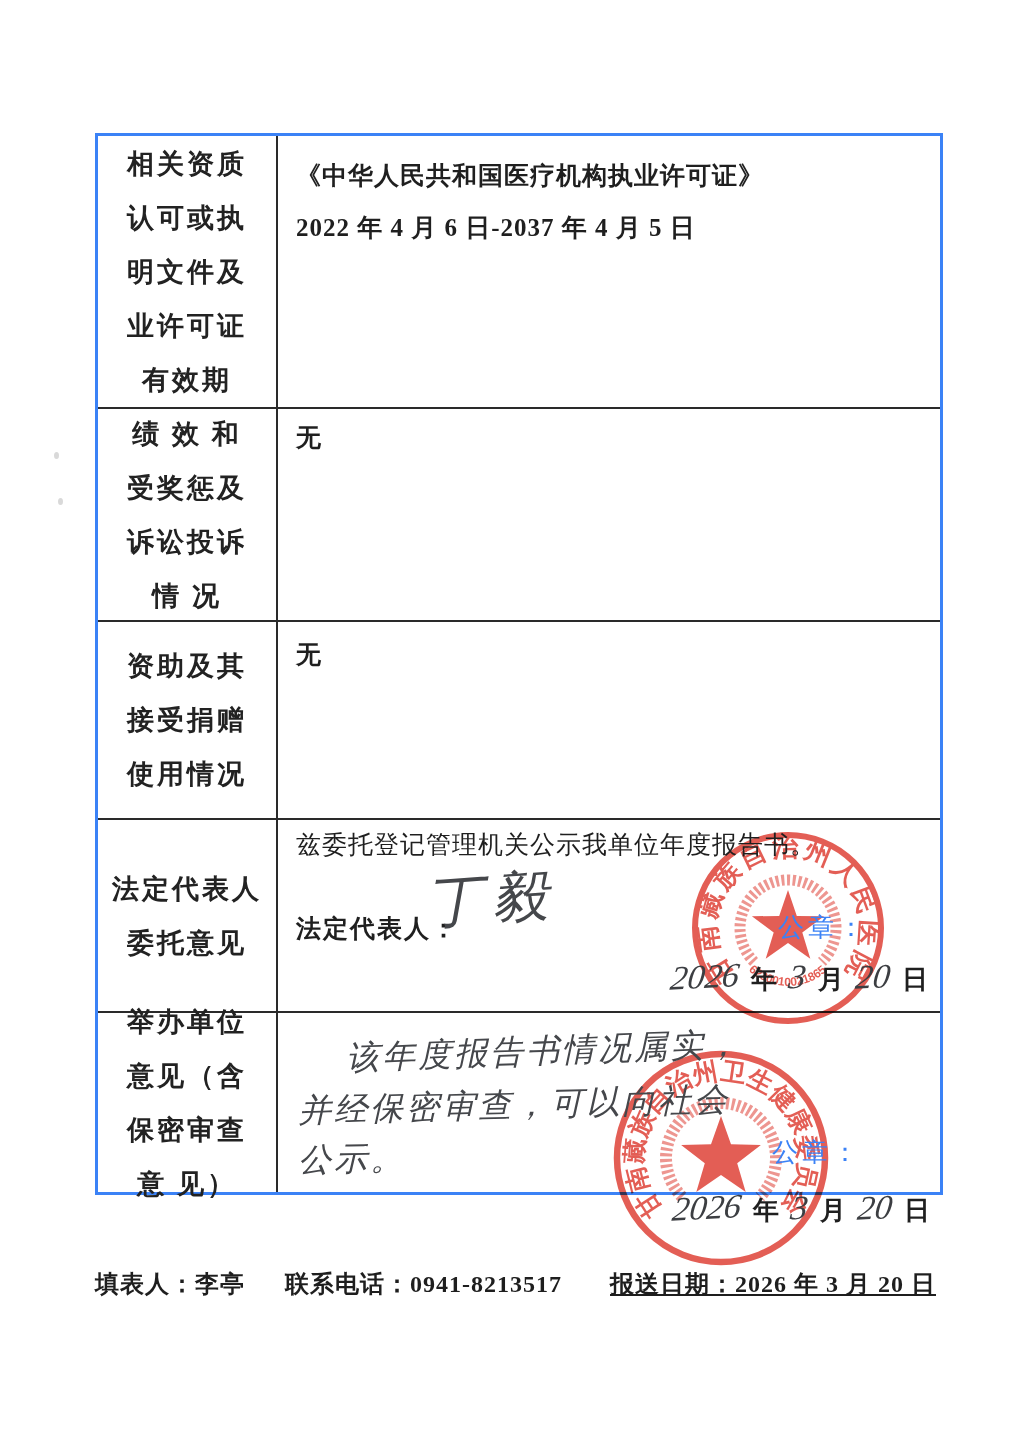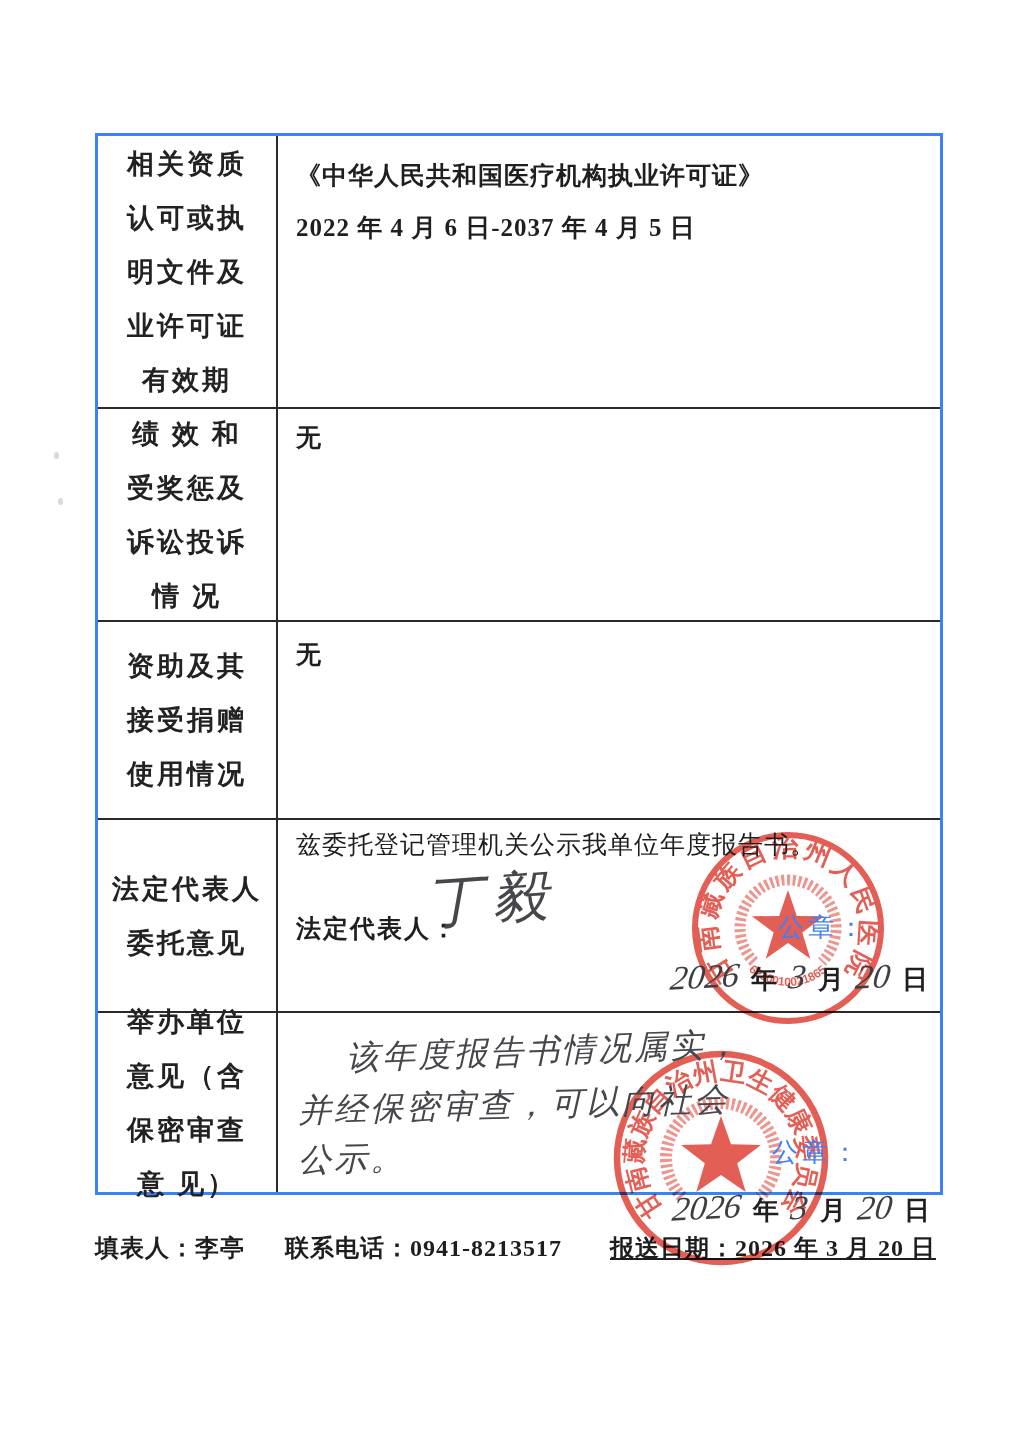--- a/index.html
+++ b/index.html
@@ -29,21 +29,21 @@
   .hand-num{font-style:italic;color:#3c3e42;font-size:34px;font-weight:400;
             display:inline-block;transform:skewX(-10deg) rotate(-3deg);margin:0 8px;}
   .unit{margin:0 4px;}
   .hand-line{font-size:33px;letter-spacing:3px;white-space:nowrap;z-index:6;}
   .h1{left:68px;top:16px;transform:rotate(-2deg);}
   .h2{left:20px;top:70px;transform:rotate(-1.5deg);}
   .h3{left:20px;top:124px;transform:rotate(-1deg);}
   .stamp{position:absolute;z-index:5;mix-blend-mode:multiply;opacity:.88;}
   .stamp1{left:410px;top:8px;}
   .stamp2{left:332px;top:34px;}
-  .footer{position:absolute;top:1232px;left:95px;width:842px;height:34px;
+  .footer{position:absolute;top:1268px;left:95px;width:842px;height:34px;
           font-size:24px;font-weight:700;letter-spacing:1px;}
   .f1{left:0;top:0;} .f2{left:190px;top:0;text-align:center;} .f3{left:515px;top:0;text-decoration:underline;}
   .speck{position:absolute;width:5px;height:7px;background:#c9c9c9;border-radius:50%;opacity:.7;}
   svg text{font-family:"Liberation Serif","DejaVu Serif",serif;}
 </style>
 </head>
 <body>
 
 <div class="page">
 

